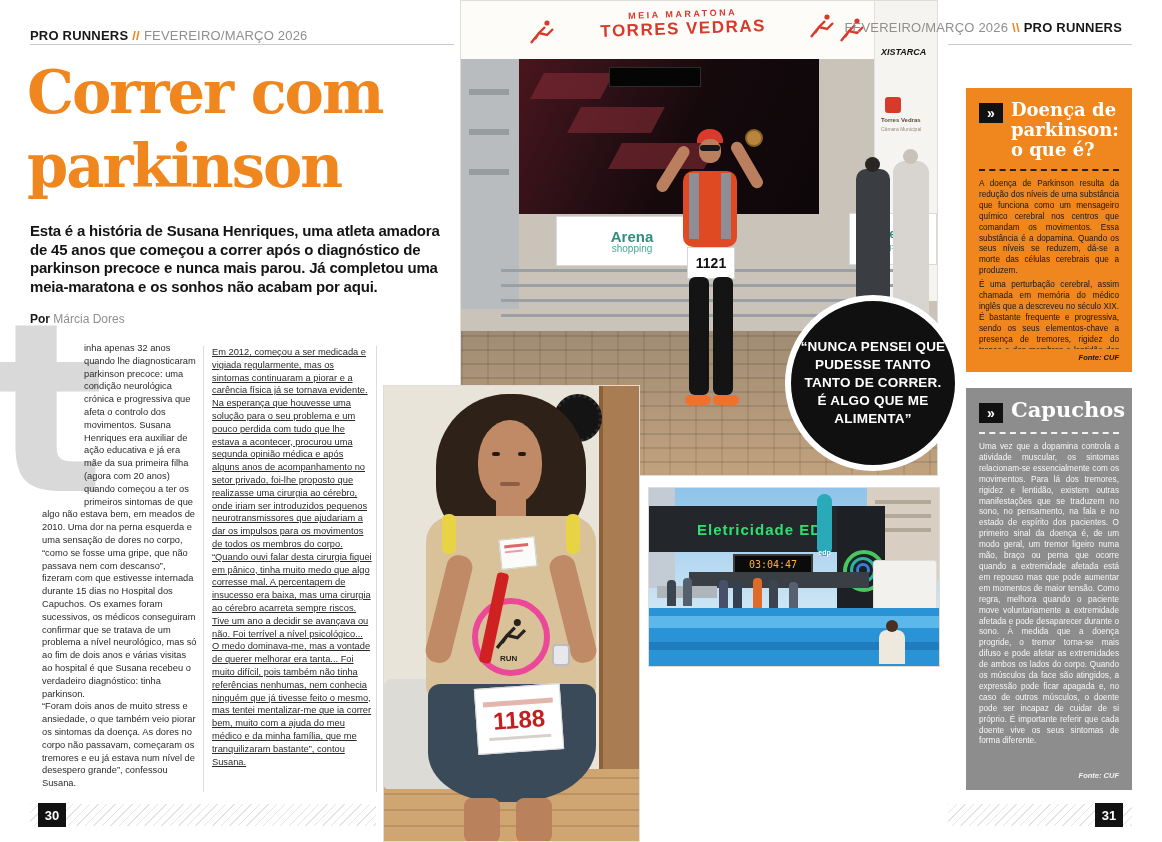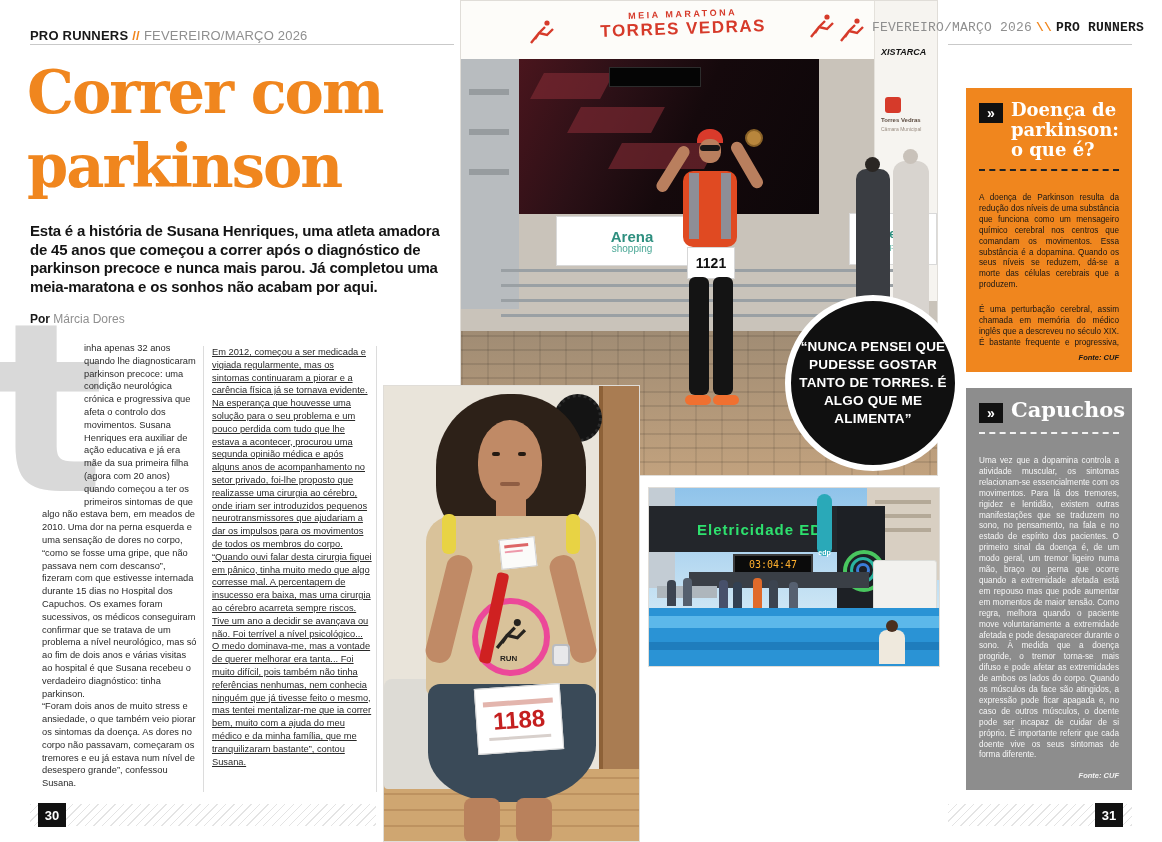--- a/index.html
+++ b/index.html
@@ -38,21 +38,21 @@
   
   .sidebox{box-sizing:border-box;padding:12px 13px 10px 13px;display:flex;flex-direction:column;}
   .sidebox .titlerow{display:flex;align-items:flex-start;}
   .chev{width:24px;height:20px;background:#111;color:#fff;font-weight:bold;font-size:14px;
         display:flex;align-items:center;justify-content:center;flex:0 0 auto;margin-top:3px;}
   .sidetitle{font-family:"DejaVu Serif",serif;font-weight:bold;color:#fff;
              font-size:18px;line-height:20px;margin-left:8px;}
   .dashsep{border-top:2px dashed #222;margin:9px 0 8px 0;}
   .dashsep.white{border-top-color:#f2f2f2;}
   .sidebody{font-size:8.2px;line-height:10.9px;text-align:justify;overflow:hidden;flex:1;}
-  .sidebody p{margin:14px 0 3px 0;}
+  .sidebody p{margin:0 0 3px 0;}
   .sidesource{font-size:7.5px;font-style:italic;font-weight:bold;text-align:right;margin-top:4px;}
 
   
   .quotecircle{width:176px;height:176px;border-radius:50%;background:#101010;border:6px solid #fff;
                display:flex;align-items:center;justify-content:center;text-align:center;
                box-sizing:border-box;z-index:6;}
   .quotetext{width:150px;color:#fff;font-weight:bold;font-size:13.5px;line-height:18px;letter-spacing:.2px;}
 
   
   .photo{overflow:hidden;border:1px solid #e0ddd8;box-sizing:border-box;}
@@ -291,24 +291,24 @@
     <div class="abs" style="left:0;bottom:0;width:292px;height:58px;background:#2a93d5;">
       <div class="abs" style="left:0;top:8px;width:292px;height:12px;background:#5cb8ea;"></div>
       <div class="abs" style="left:0;top:34px;width:292px;height:8px;background:#1f7dbd;"></div>
     </div>
     <div class="abs" style="right:34px;bottom:2px;width:26px;height:34px;background:#efe9dd;border-radius:8px 8px 0 0;">
       <div class="abs" style="left:7px;top:-10px;width:12px;height:12px;border-radius:50%;background:#4a3020;"></div>
     </div>
   </div>
 
   <div class="abs quotecircle" style="left:785px;top:295px;">
-    <div class="quotetext">“NUNCA PENSEI QUE PUDESSE GOSTAR TANTO DE TORRES. É ALGO QUE ME ALIMENTA”</div>
-  </div>
-
-  <div class="abs runhead" style="right:18px;top:20px;z-index:7;font-family:Liberation Mono, monospace;">
+    <div class="quotetext">“NUNCA PENSEI QUE PUDESSE TANTO TANTO DE CORRER. É ALGO QUE ME ALIMENTA”</div>
+  </div>
+
+  <div class="abs runhead" style="right:40px;top:20px;z-index:7;">
     <span class="issue">FEVEREIRO/MARÇO 2026</span><span class="sep">\\</span><span class="brand">PRO RUNNERS</span>
   </div>
   <div class="abs headrule" style="left:948px;top:44px;width:184px;"></div>
 
   <div class="abs sidebox" style="left:966px;top:88px;width:166px;height:284px;background:#f0861e;">
     <div class="titlerow">
       <div class="chev">»</div>
       <div class="sidetitle">Doença de parkinson: o que é?</div>
     </div>
     <div class="dashsep"></div>

